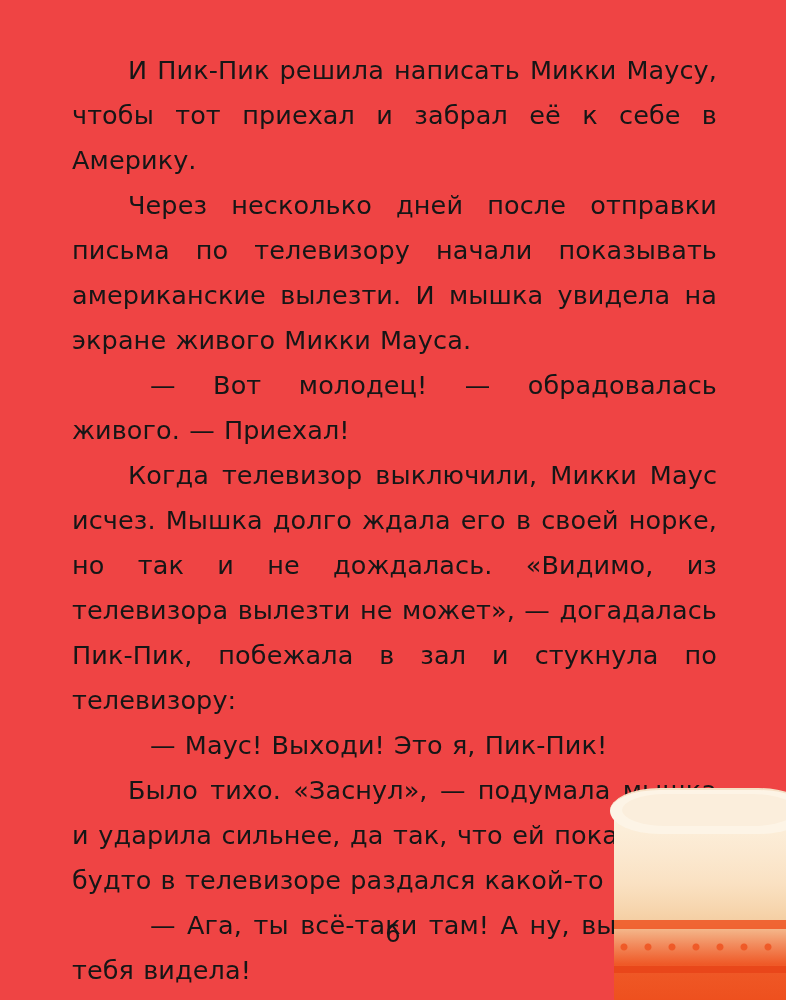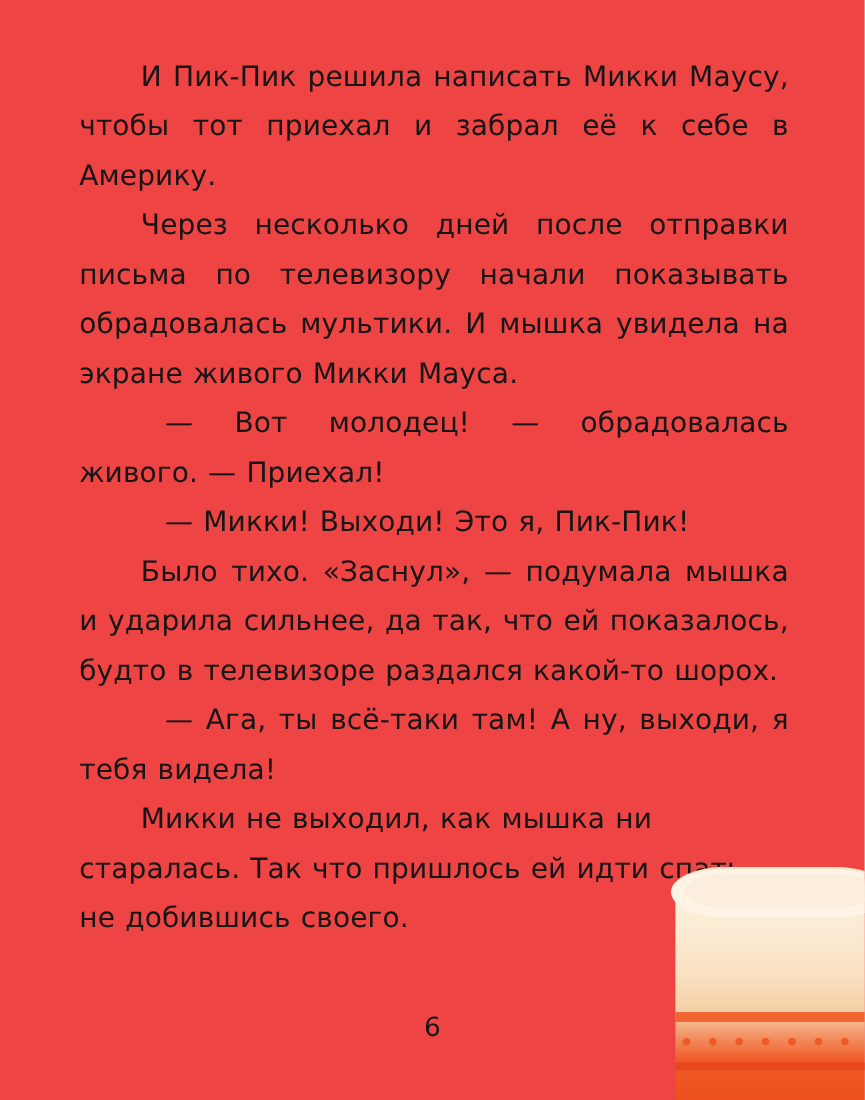--- a/index.html
+++ b/index.html
@@ -133,23 +133,24 @@
       radial-gradient(circle at 178px 7px, #ef5a28 3px, transparent 4px);
   }
 </style>
 </head>
 <body>
 
 <div class="page">
 
   <div class="text-column">
     <p class="para indent-1">И Пик-Пик решила написать Микки Маусу, чтобы тот приехал и забрал её к себе в Америку.</p>
-    <p class="para indent-1">Через несколько дней после отправки письма по телевизору начали показывать обрадовалась мультики. И мышка увидела на экране живого Микки Мауса.</p>
+    <p class="para indent-1">Через несколько дней после отправки письма по телевизору начали показывать американские вылезти. И мышка увидела на экране живого Микки Мауса.</p>
     <p class="para indent-2">— Вот молодец! — обрадовалась живого. — Приехал!</p>
-    <p class="para indent-2">— Микки! Выходи! Это я, Пик-Пик!</p>
+    <p class="para indent-1">Когда телевизор выключили, Микки Маус исчез. Мышка долго ждала его в своей норке, но так и не дождалась. «Видимо, из телевизора вылезти не может», — догадалась Пик-Пик, побежала в зал и стукнула по телевизору:</p>
+    <p class="para indent-2">— Маус! Выходи! Это я, Пик-Пик!</p>
     <p class="para indent-1">Было тихо. «Заснул», — подумала мышка и ударила сильнее, да так, что ей показалось, будто в телевизоре раздался какой-то шорох.</p>
     <p class="para indent-2">— Ага, ты всё-таки там! А ну, выходи, я тебя видела!</p>
     <p class="para indent-1">Микки не выходил, как мышка ни старалась. Так что пришлось ей идти спать, не добившись своего.</p>
   </div>
 
   <div class="page-number">6</div>
 
   <div class="illustration">
     <div class="drum-body"></div>
     <div class="stripe s1"></div>

